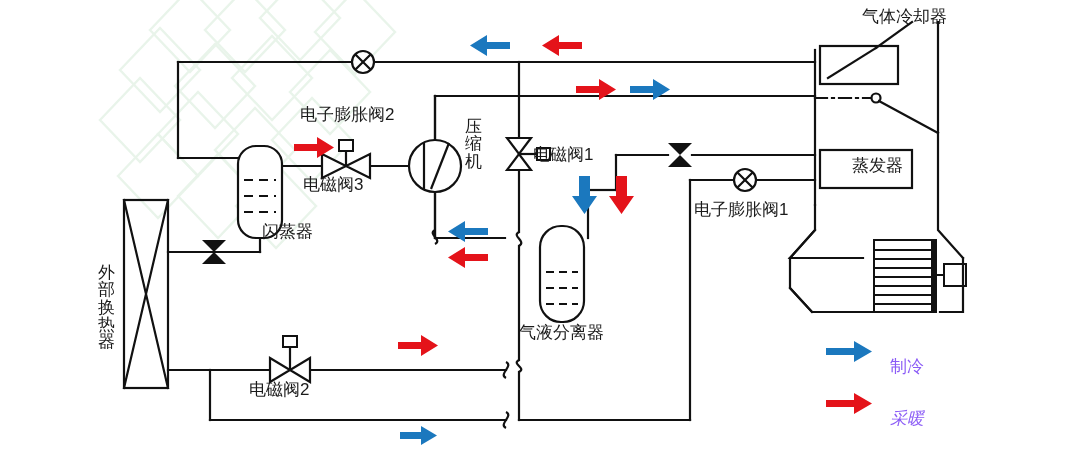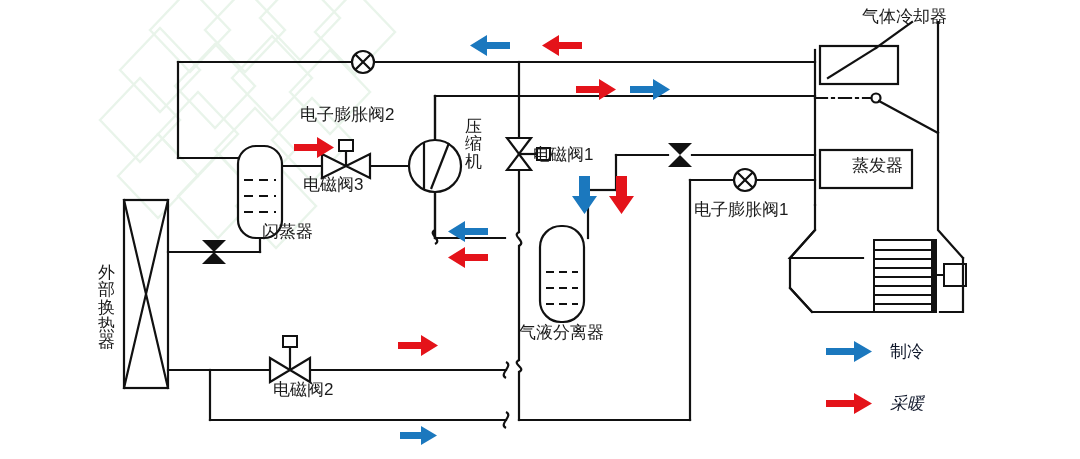--- a/index.html
+++ b/index.html
@@ -18,21 +18,21 @@
     line-height:1.05;
     white-space:nowrap;
     letter-spacing:0px;
   }
   .lbl.vert{
     white-space:normal;
     width:20px;
     text-align:left;
     line-height:1.02;
   }
-  .legend-lbl{font-size:17px;color:#0f172a;}
+  .legend-lbl{font-size:17px;color:#8b5cf6;margin-top:15px;}
 </style>
 </head>
 <body>
 
 <div id="stage">
 
   <svg width="1080" height="459" viewBox="0 0 1080 459">
     <defs>
 
       <marker id="mk-blue" markerWidth="6" markerHeight="6" refX="3" refY="3" orient="auto">
@@ -261,21 +261,21 @@
       <path d="M826,400 L854,400 L854,393 L872,403.5 L854,414 L854,407 L826,407 Z" fill="#E4131A"></path>
     </g>
   </svg>
 
   <div class="lbl" style="left:300px;top:74px;margin-top:32px;">电子膨胀阀2</div>
 
   <div class="lbl" style="left:694px;top:201px;">电子膨胀阀1</div>
 
   <div class="lbl" style="left:533px;top:146px;">电磁阀1</div>
 
-  <div class="lbl" style="left:249px;top:381px;margin-left:24px;">电磁阀2</div>
+  <div class="lbl" style="left:249px;top:381px;">电磁阀2</div>
 
   <div class="lbl" style="left:303px;top:176px;text-align:right;">电磁阀3</div>
 
   <div class="lbl vert" style="left:465px;top:118px;">压缩机</div>
 
   <div class="lbl" style="left:262px;top:223px;">闪蒸器</div>
 
   <div class="lbl" style="left:519px;top:324px;text-align:right;">气液分离器</div>
 
   <div class="lbl vert" style="left:98px;top:240px;margin-top:24px;">外部换热器</div>

